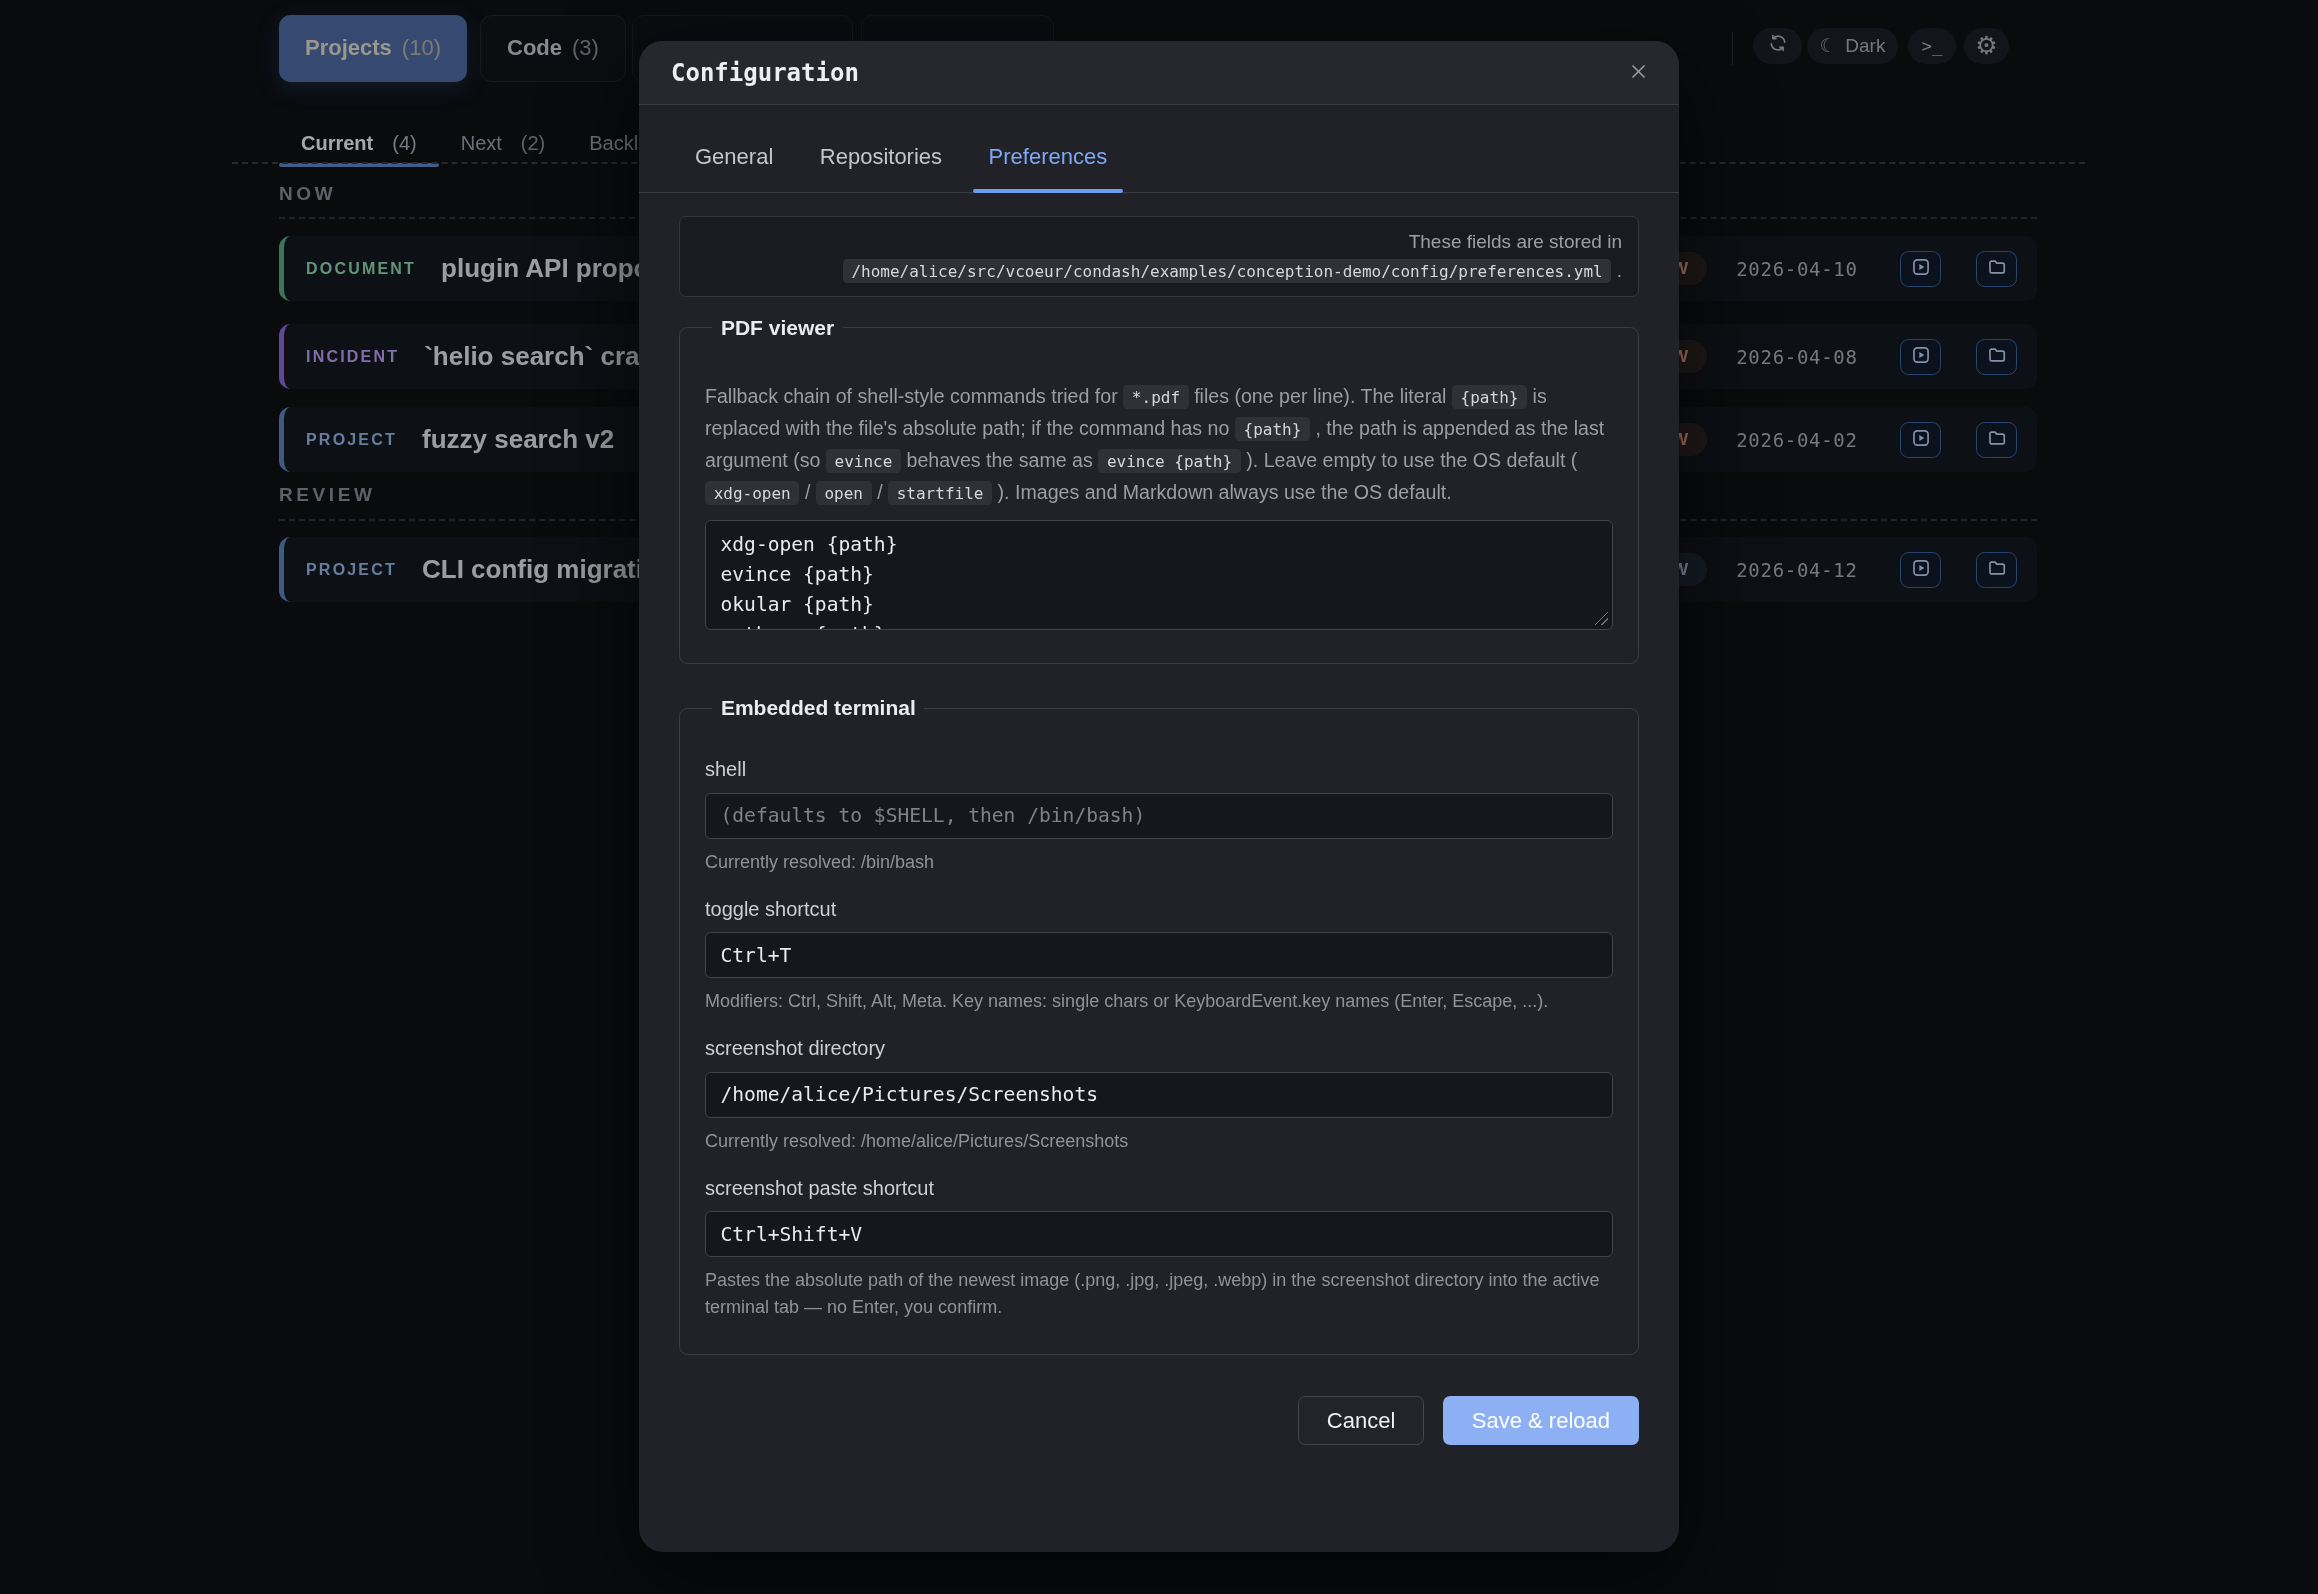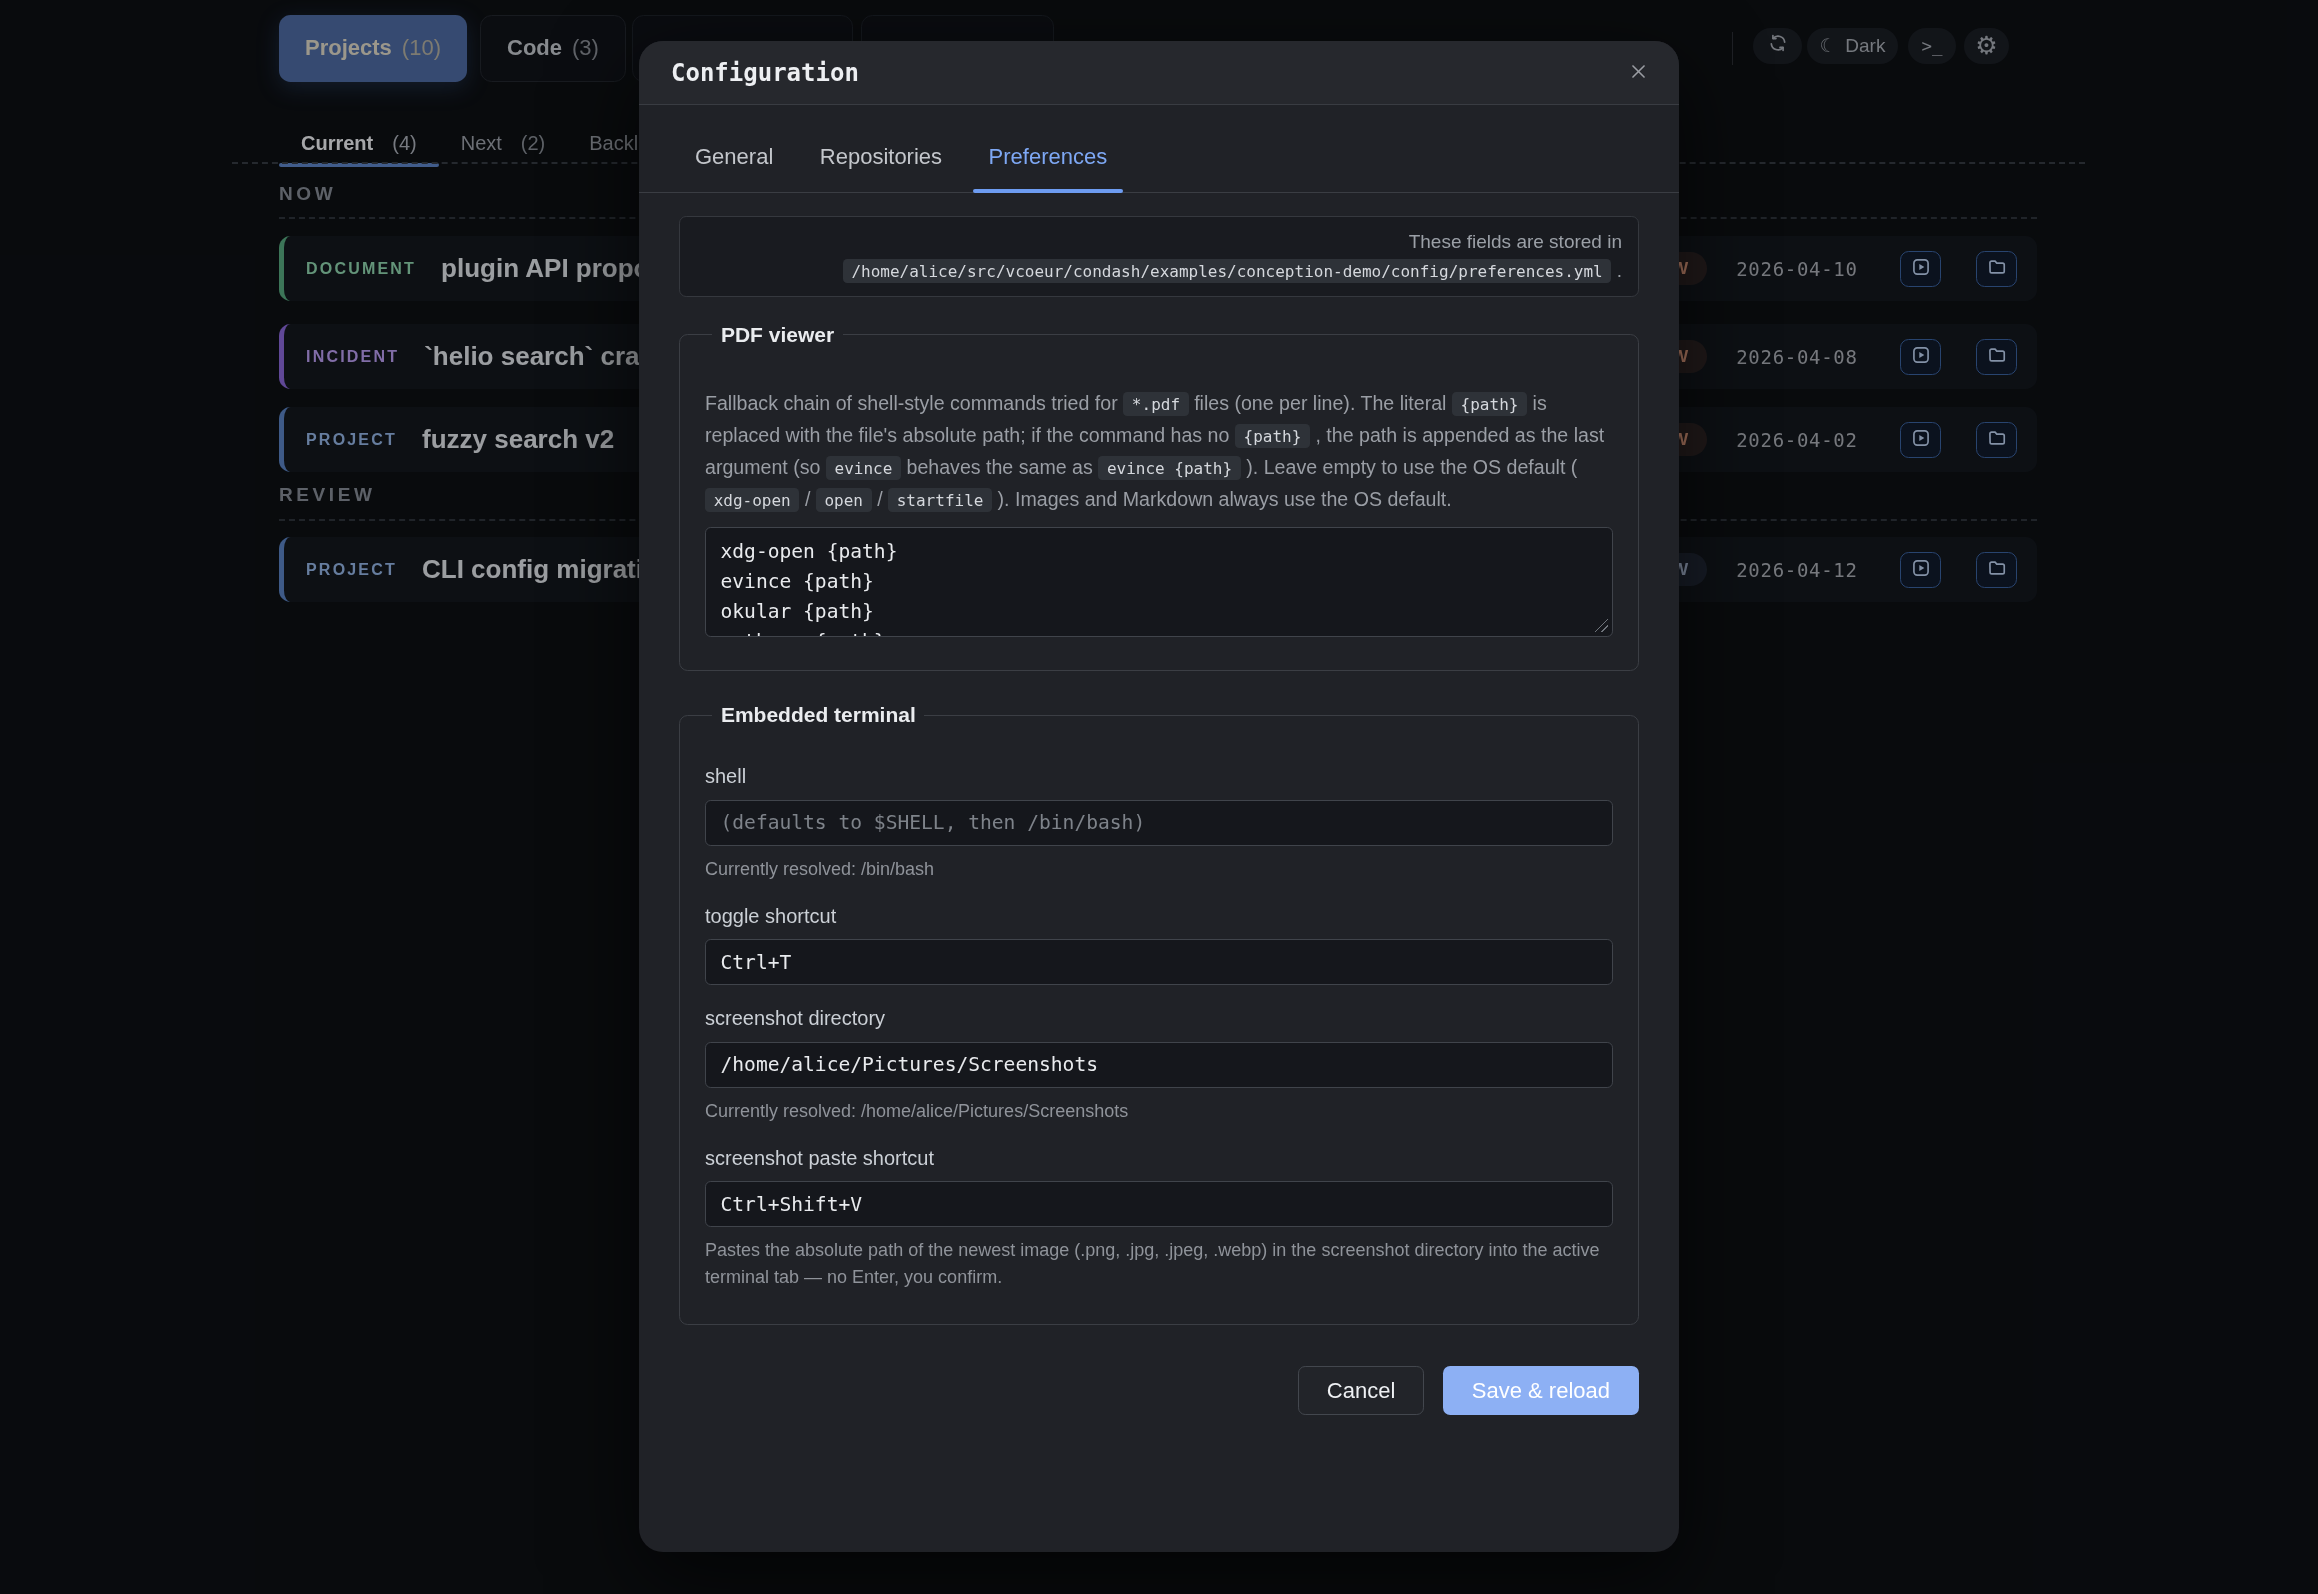--- a/index.html
+++ b/index.html
@@ -93,21 +93,21 @@
   .mtab.active::after { content: ""; position: absolute; left: 0; right: 0; bottom: -1.4px; height: 4.3px;
     border-radius: 2.2px; background: #6d9cf1; }
 
   .modal-body { padding: 22.5px 40px 0; }
   .chip { font-family: "DejaVu Sans Mono", monospace; font-size: 16px; background: #2e3238; color: #d5d8dd;
     border-radius: 4.3px; padding: 2.9px 8.7px; white-space: nowrap; }
   .info-box { border: 1.4px solid #35383e; background: #191b20; border-radius: 7.2px;
     padding: 10px 16px; font-size: 19px; color: #9ba0a7; line-height: 29px; text-align: right; }
 
   fieldset { border: 1.4px solid #3b3e44; border-radius: 8.7px; padding: 25px 25px 33px; }
-  .fs-pdf { margin-top: 26px; }
+  .fs-pdf { margin-top: 19px; }
   .fs-term { margin-top: 32px; }
   legend { padding: 0 8.7px; margin-left: 7.2px; font-size: 21px; font-weight: bold; color: #eaecef; }
 
   .fs-desc { margin-top: 16px; font-size: 19.6px; line-height: 30px; color: #9a9ea5; padding-right: 4.3px; }
   .field-label { margin-top: 22px; font-size: 20px; color: #cbd0d6; }
   .cmd-wrap { position: relative; margin-top: 11.6px; }
   textarea.cmd { width: 100%; height: 110px; background: #15171c; border: 1.4px solid #40444b;
     border-radius: 5.8px; padding: 8.7px 14.5px; font-family: "DejaVu Sans Mono", monospace; font-size: 19.6px;
     line-height: 30px; color: #e9ebee; resize: none; overflow: hidden; display: block; }
   .grip { position: absolute; right: 5px; bottom: 5px; width: 14.5px; height: 14.5px;
@@ -332,20 +332,21 @@
 
     <fieldset class="fs-term">
       <legend>Embedded terminal</legend>
 
       <div class="field-label" style="margin-top:13px;">shell</div>
       <input class="txt" type="text" placeholder="(defaults to $SHELL, then /bin/bash)" style="">
       <div class="helper">Currently resolved: /bin/bash</div>
 
       <div class="field-label">toggle shortcut</div>
       <input class="txt" type="text" value="Ctrl+T" style="">
+      <div class="helper">Modifiers: Ctrl, Shift, Alt, Meta. Key names: single chars or KeyboardEvent.key names (Enter, Escape, ...).</div>
 
       <div class="field-label">screenshot directory</div>
       <input class="txt" type="text" value="/home/alice/Pictures/Screenshots" style="">
       <div class="helper">Currently resolved: /home/alice/Pictures/Screenshots</div>
 
       <div class="field-label">screenshot paste shortcut</div>
       <input class="txt" type="text" value="Ctrl+Shift+V" style="">
       <div class="helper">Pastes the absolute path of the newest image (.png, .jpg, .jpeg, .webp) in the screenshot directory into the active terminal tab — no Enter, you confirm.</div>
     </fieldset>
 

